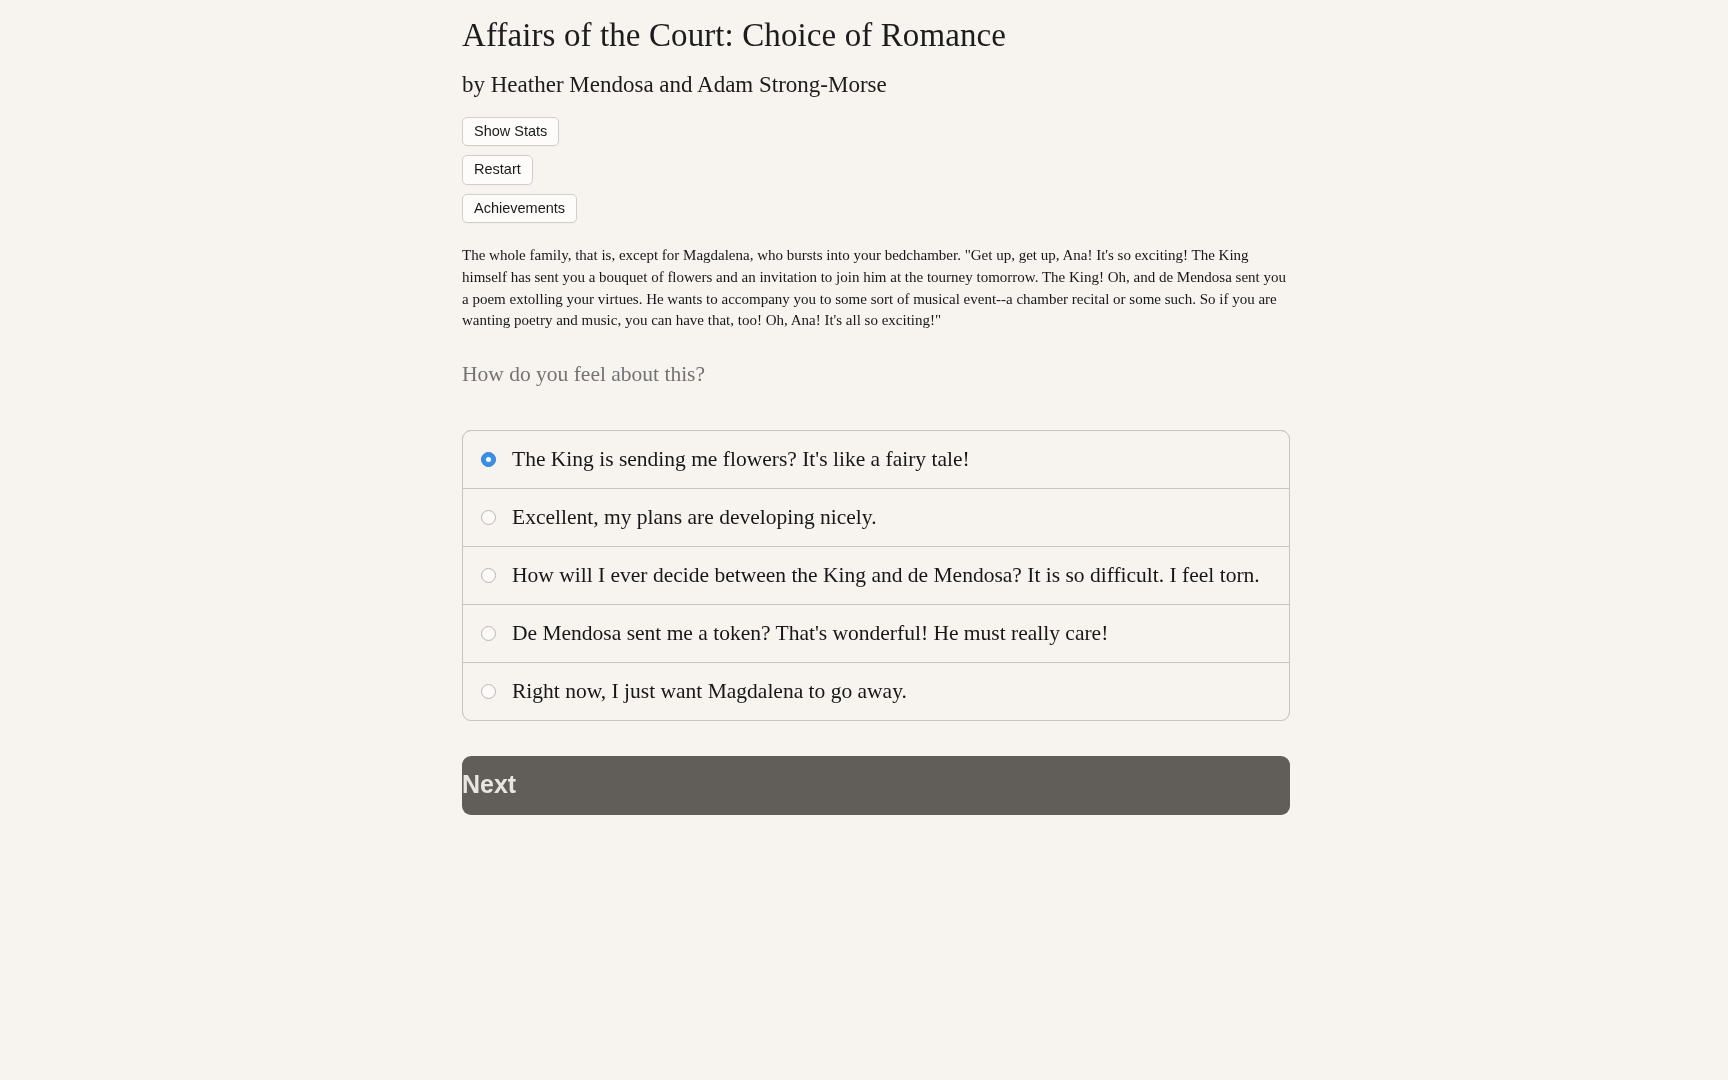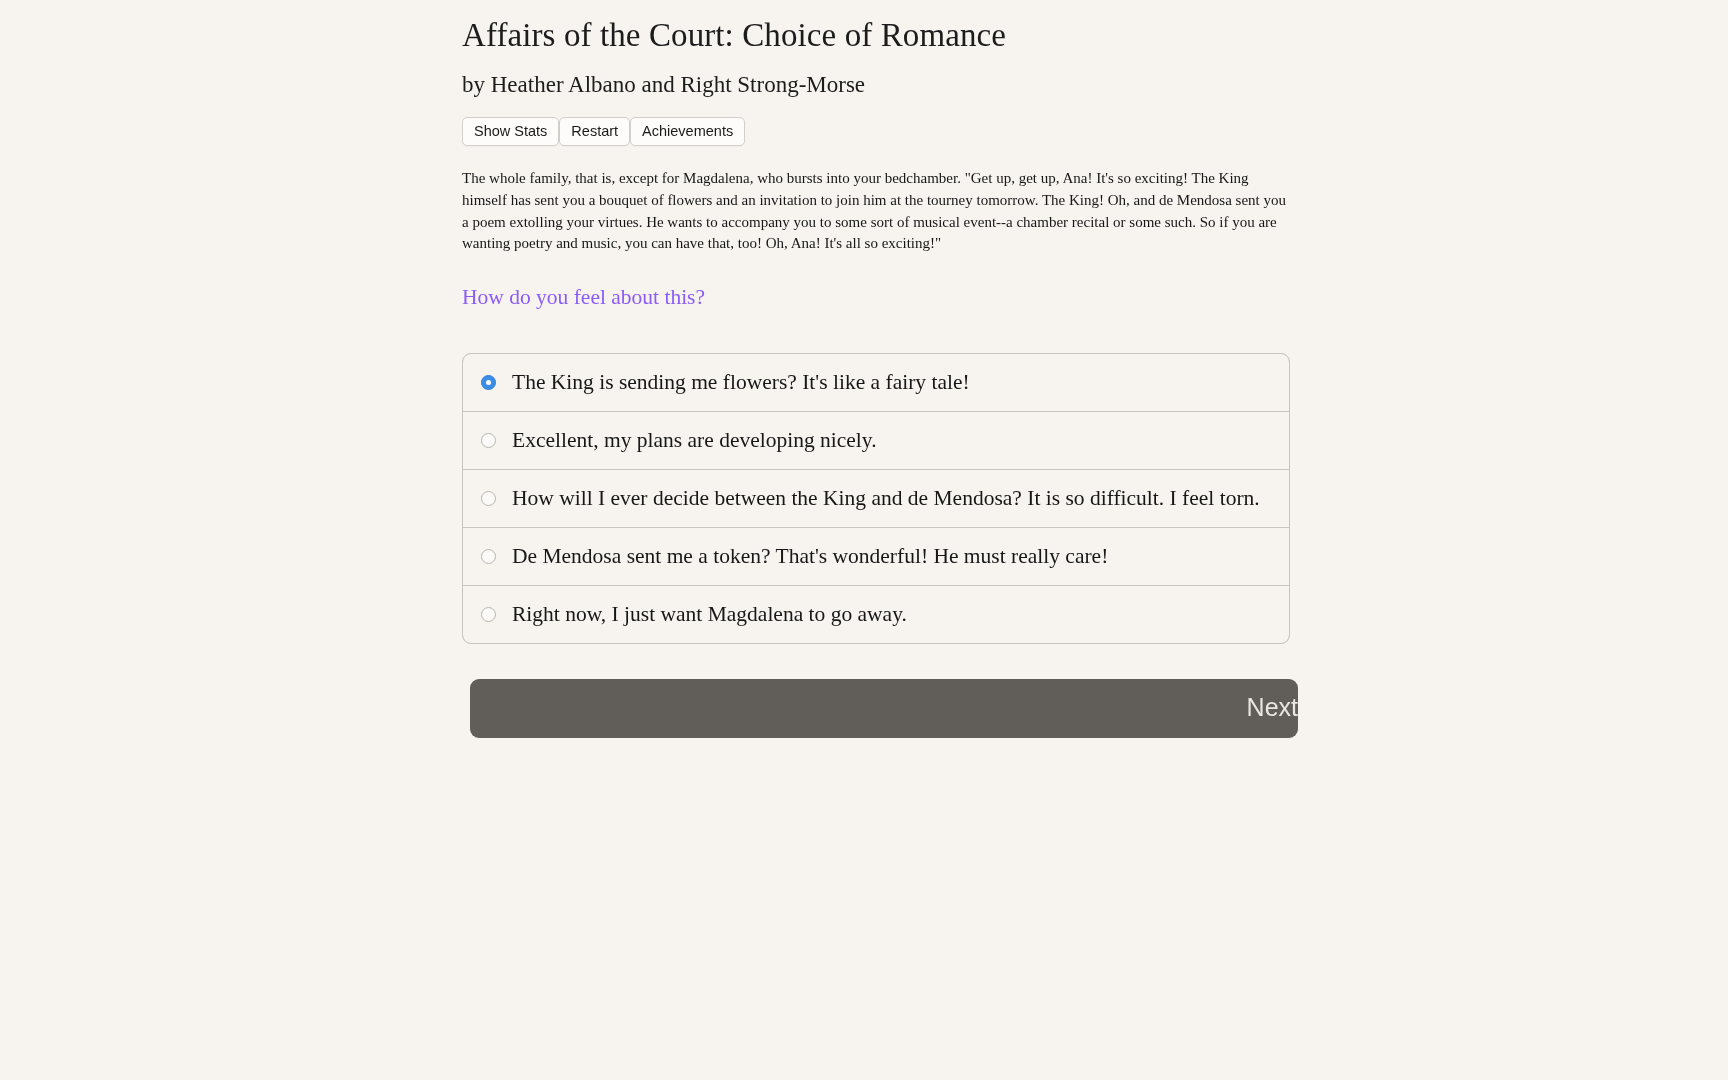--- a/index.html
+++ b/index.html
@@ -40,22 +40,24 @@
   .byline {
     font-family: "Liberation Serif", serif;
     font-size: 23px;
     font-weight: normal;
     margin: 0;
     padding-top: 16px;
     color: #1c1c1c;
   }
   .toolbar {
     display: flex;
+    gap: 9px;
     padding-top: 19px;
-    align-items: center;
+    align-items: flex-start;
+    flex-direction: column;
   }
   .tool-btn {
     font-family: "Liberation Sans", sans-serif;
     font-size: 14.5px;
     line-height: 1;
     padding: 6px 11px 7px 11px;
     background: #fdfcfb;
     border: 1px solid #d2cfca;
     border-radius: 5px;
     color: #1a1a1a;
@@ -71,21 +73,21 @@
     padding-top: 22px;
     color: #171717;
     text-align: left;
   }
   .question-text {
     font-family: "Liberation Serif", serif;
     font-size: 21.5px;
     line-height: 1.45;
     margin: 0;
     padding-top: 27px;
-    color: #8b5cf6;
+    color: #737373;
   }
   .choices {
     margin-top: 40px;
     border: 1px solid #c8c5c0;
     border-radius: 9px;
     overflow: hidden;
     background: #a3a3a3;
   }
   .choice-row {
     display: flex;
@@ -137,35 +139,34 @@
     display: block;
     width: 100%;
     margin-top: 35px;
     padding: 14px 0 16px 0;
     background: #615e5a;
     color: #e9e5e0;
     border: none;
     border-radius: 9px;
     font-family: "Liberation Sans", sans-serif;
     font-size: 25px;
-    font-weight: normal;
+    font-weight: bold;
     cursor: pointer;
-    text-align: right;
-    margin-left: 8px;
+    text-align: left;
   }
 </style>
 </head>
 <body>
 
 <div class="page">
   <div class="container">
 
     <h1 class="game-title">Affairs of the Court: Choice of Romance</h1>
 
-    <div class="byline">by Heather Albano and Right Strong-Morse</div>
+    <div class="byline">by Heather Mendosa and Adam Strong-Morse</div>
 
     <div class="toolbar">
       <button class="tool-btn">Show Stats</button>
       <button class="tool-btn">Restart</button>
       <button class="tool-btn">Achievements</button>
     </div>
 
     <p class="story-text">The whole family, that is, except for Magdalena, who bursts into your bedchamber. "Get up, get up, Ana! It's so exciting! The King himself has sent you a bouquet of flowers and an invitation to join him at the tourney tomorrow. The King! Oh, and de Mendosa sent you a poem extolling your virtues. He wants to accompany you to some sort of musical event--a chamber recital or some such. So if you are wanting poetry and music, you can have that, too! Oh, Ana! It's all so exciting!"</p>
 
     <p class="question-text">How do you feel about this?</p>

